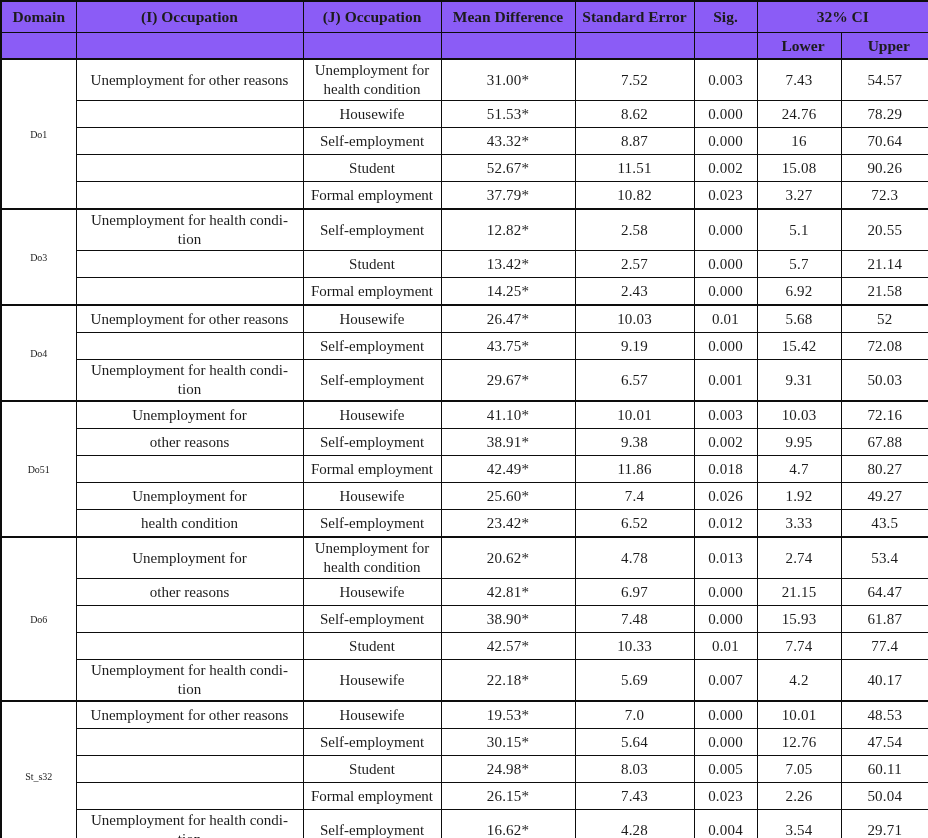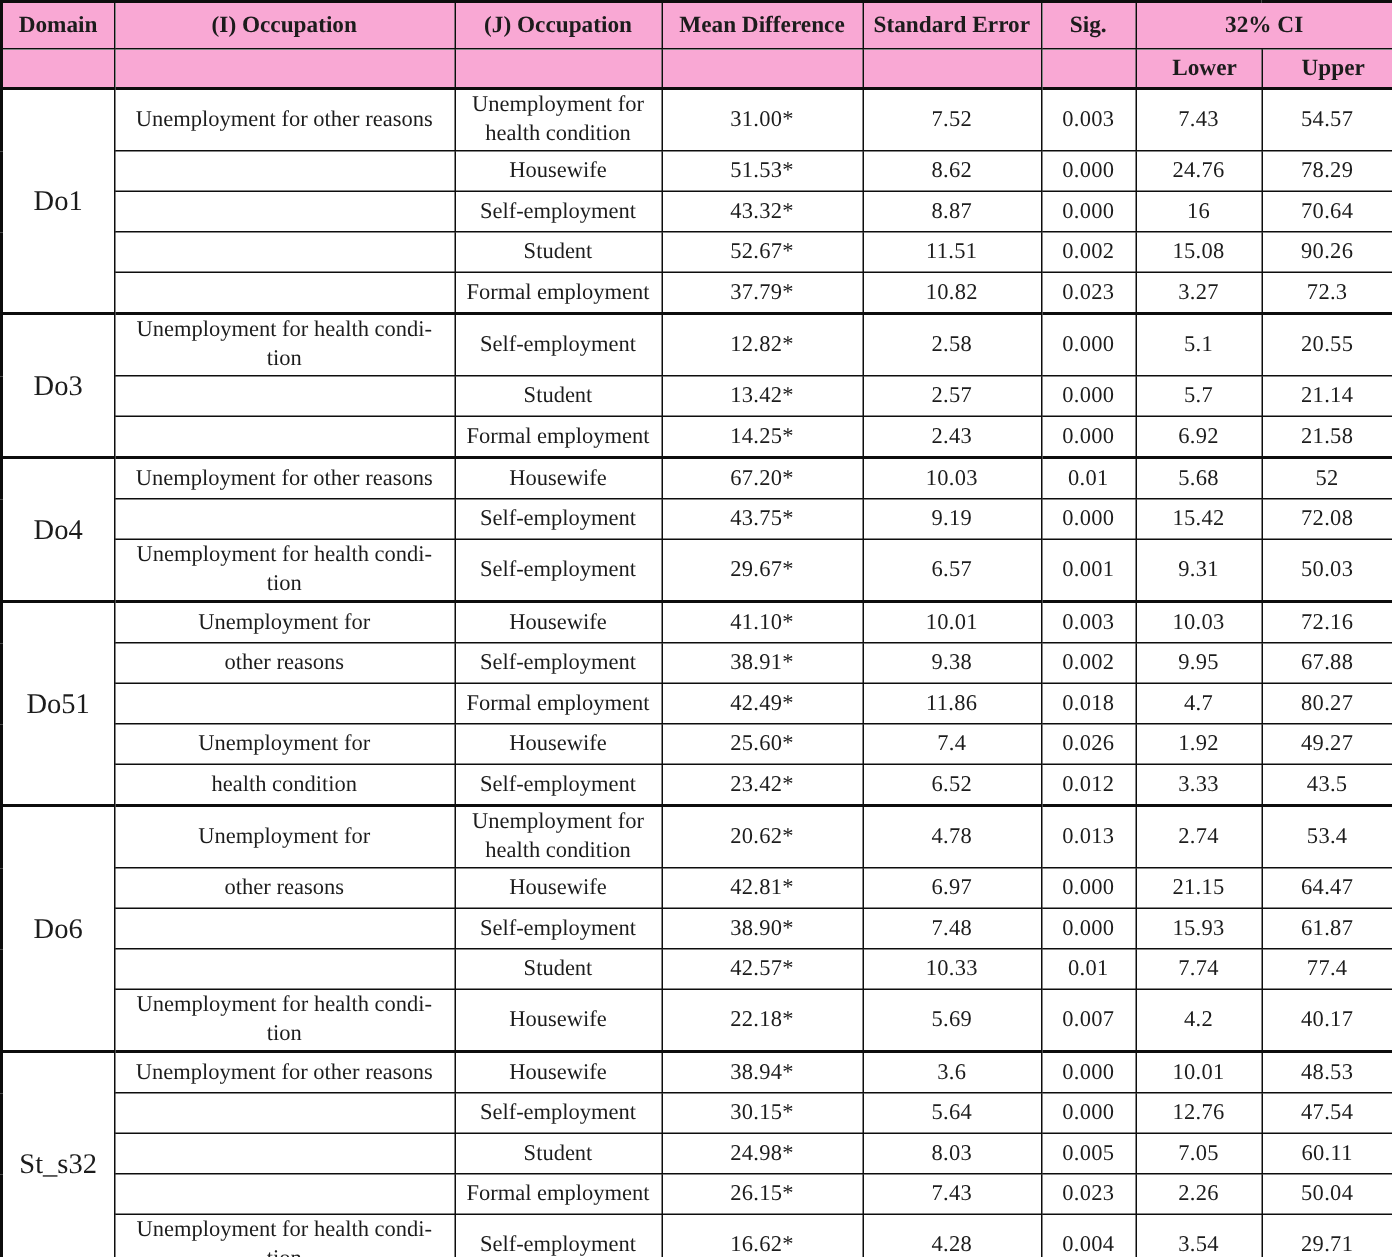--- a/index.html
+++ b/index.html
@@ -12,36 +12,36 @@
     border: 2px solid #0d0d0d;
   }
   th, td {
     border: 1px solid #0d0d0d;
     text-align: center;
     vertical-align: middle;
     color: #1c1c1c;
     overflow: hidden;
   }
   thead th {
-    background: #f9a8d4;
+    background: #8b5cf6;
     font-weight: bold;
     font-size: 15.5px;
     padding: 2px 3px;
   }
   thead tr.header-row-main th { height: 26px; }
   thead tr.header-row-sub th { height: 21px; padding-left: 11px; }
   tbody td {
     font-size: 15px;
     height: 24px;
     line-height: 19px;
     padding: 1px 4px;
     white-space: pre-line;
   }
   tbody tr.block-start td { border-top: 2px solid #0d0d0d; }
-  td.domain-cell { font-size: 19px; }
+  td.domain-cell { font-size: 10px; }
   td.num-cell { letter-spacing: 0.2px; }
 </style>
 </head>
 <body>
 
 <div class="table-wrap">
   <table>
     <colgroup>
       <col style="width:75px">
       <col style="width:227px">
@@ -147,21 +147,21 @@
     <td class="num-cell">14.25*</td>
     <td class="num-cell">2.43</td>
     <td class="num-cell">0.000</td>
     <td class="num-cell">6.92</td>
     <td class="num-cell">21.58</td>
   </tr>
         <tr class="block-start">
           <td rowspan="3" class="domain-cell">Do4</td>
     <td class="i-cell">Unemployment for other reasons</td>
     <td class="j-cell">Housewife</td>
-    <td class="num-cell">67.20*</td>
+    <td class="num-cell">26.47*</td>
     <td class="num-cell">10.03</td>
     <td class="num-cell">0.01</td>
     <td class="num-cell">5.68</td>
     <td class="num-cell">52</td>
   </tr>
         <tr>
     <td class="i-cell"></td>
     <td class="j-cell">Self-employment</td>
     <td class="num-cell">43.75*</td>
     <td class="num-cell">9.19</td>
@@ -270,22 +270,22 @@
     <td class="num-cell">22.18*</td>
     <td class="num-cell">5.69</td>
     <td class="num-cell">0.007</td>
     <td class="num-cell">4.2</td>
     <td class="num-cell">40.17</td>
   </tr>
         <tr class="block-start">
           <td rowspan="5" class="domain-cell">St_s32</td>
     <td class="i-cell">Unemployment for other reasons</td>
     <td class="j-cell">Housewife</td>
-    <td class="num-cell">38.94*</td>
-    <td class="num-cell">3.6</td>
+    <td class="num-cell">19.53*</td>
+    <td class="num-cell">7.0</td>
     <td class="num-cell">0.000</td>
     <td class="num-cell">10.01</td>
     <td class="num-cell">48.53</td>
   </tr>
         <tr>
     <td class="i-cell"></td>
     <td class="j-cell">Self-employment</td>
     <td class="num-cell">30.15*</td>
     <td class="num-cell">5.64</td>
     <td class="num-cell">0.000</td>

